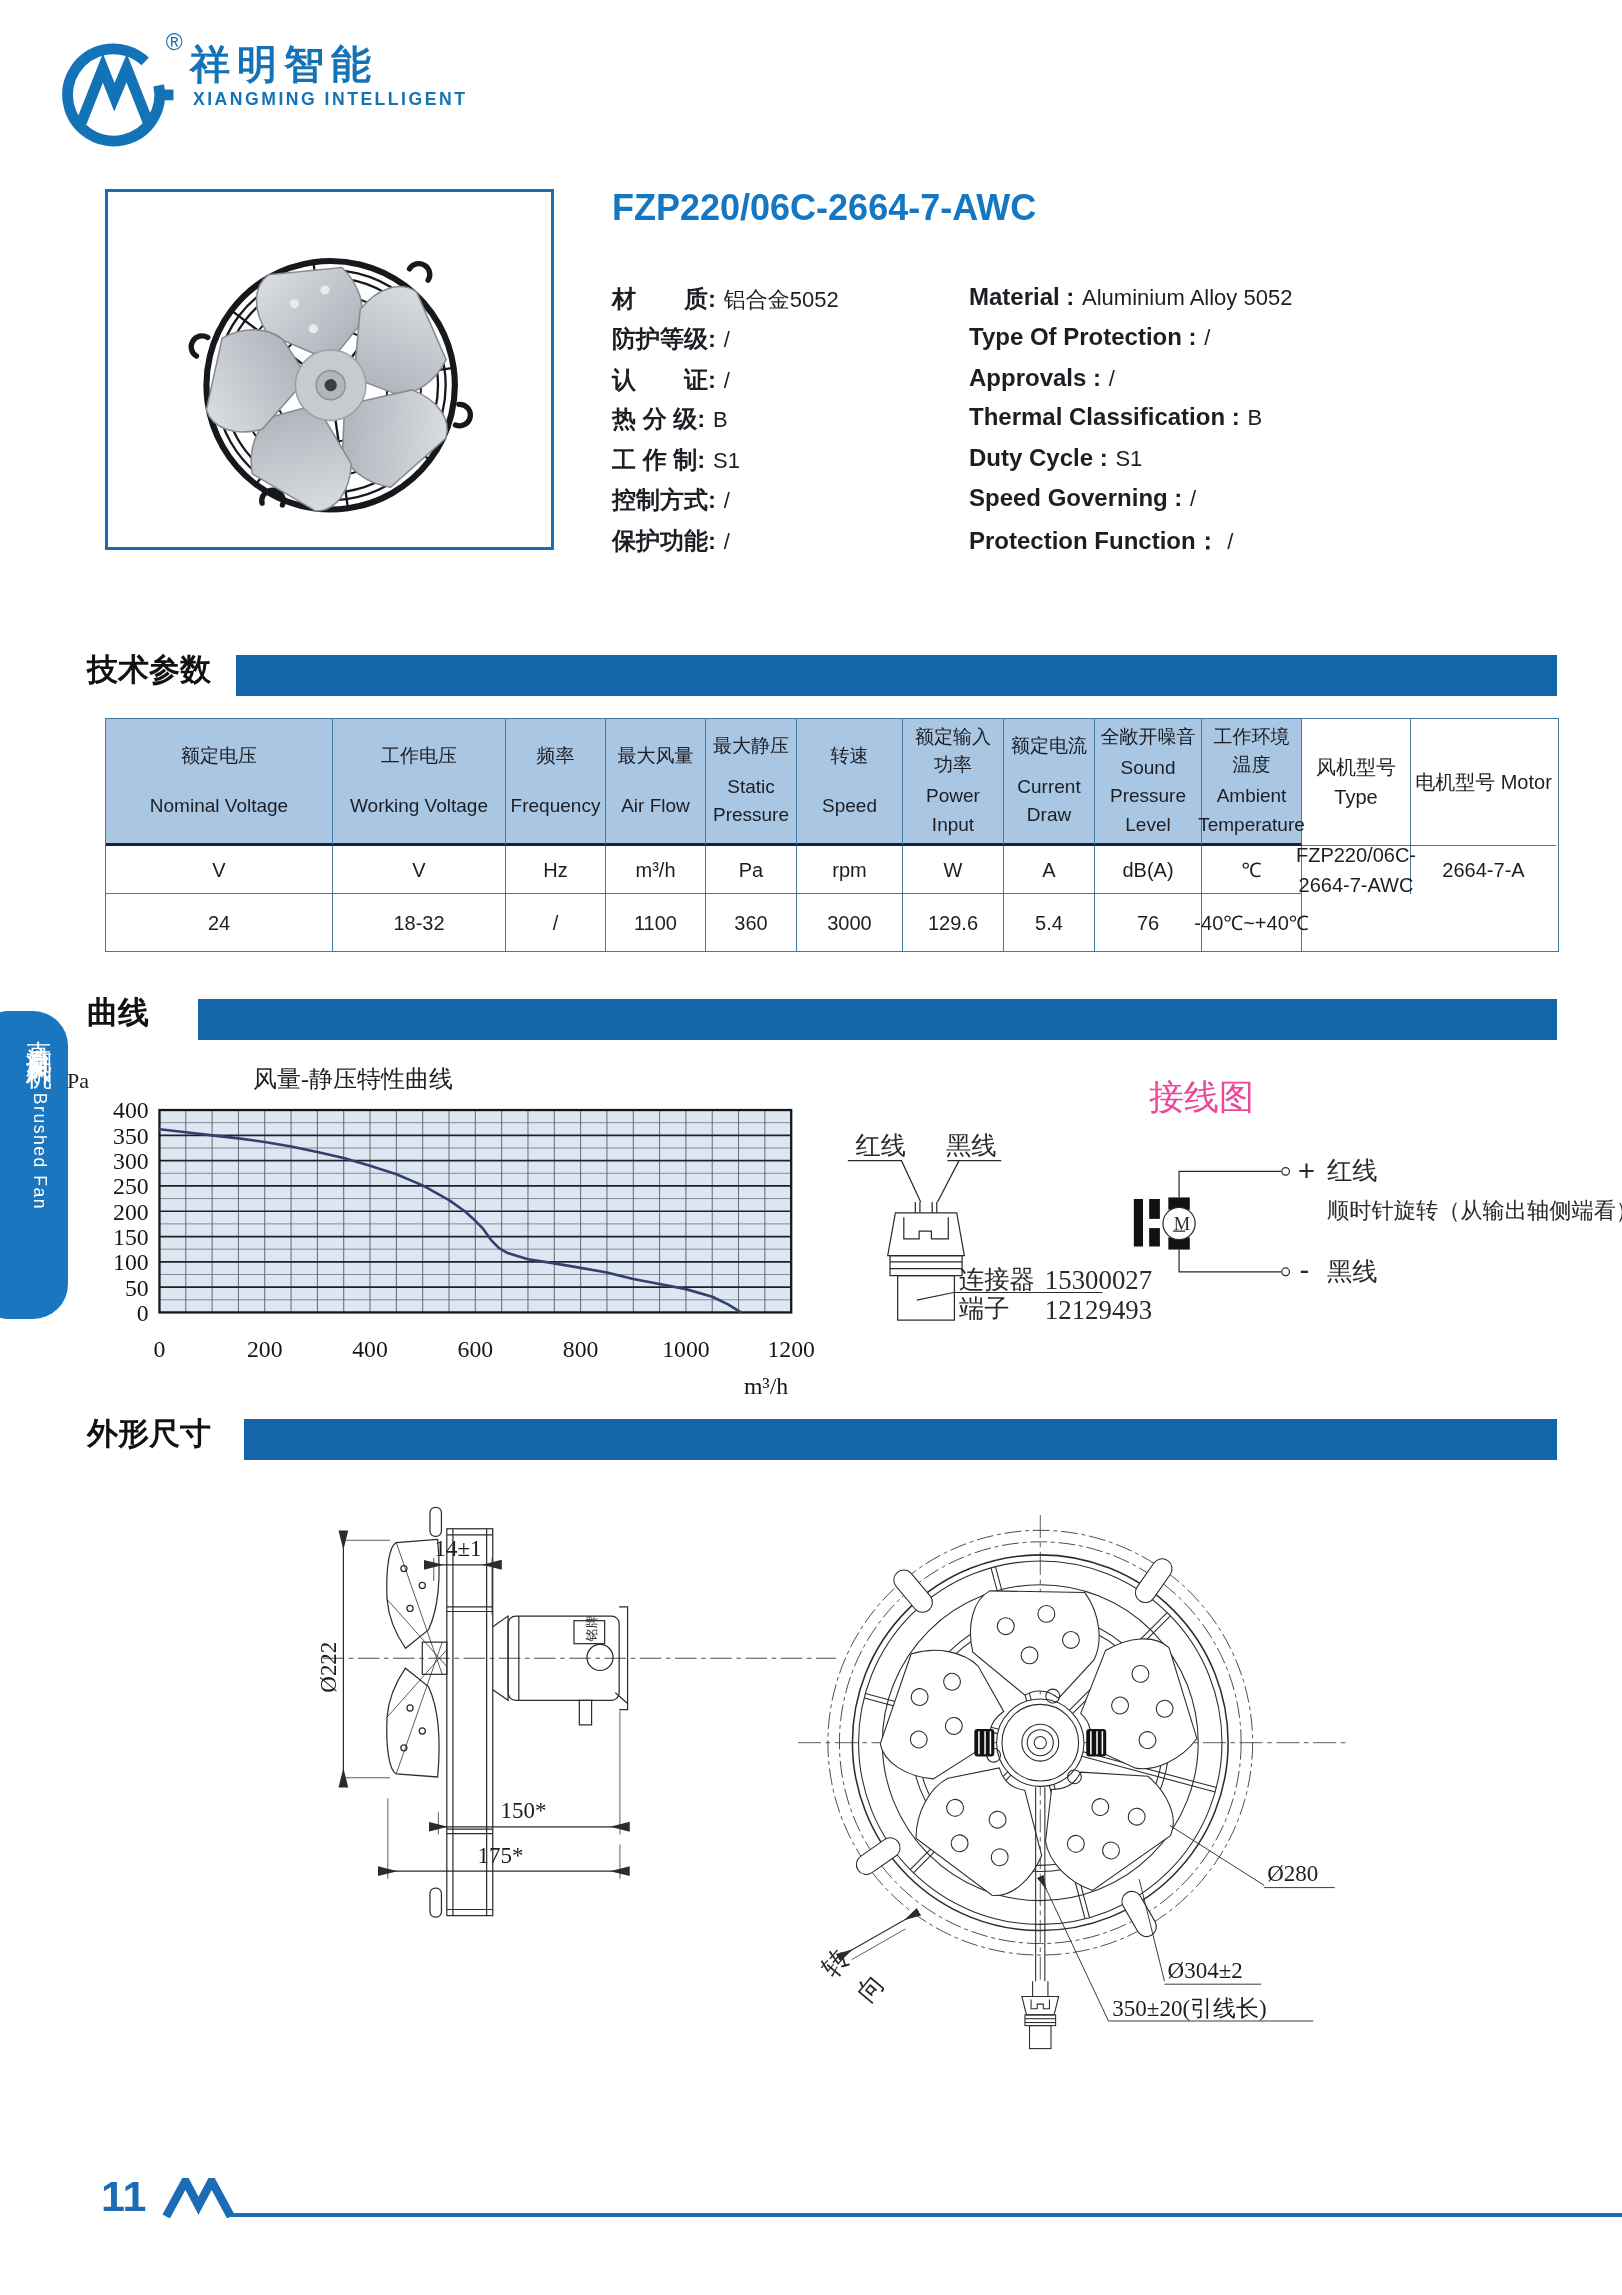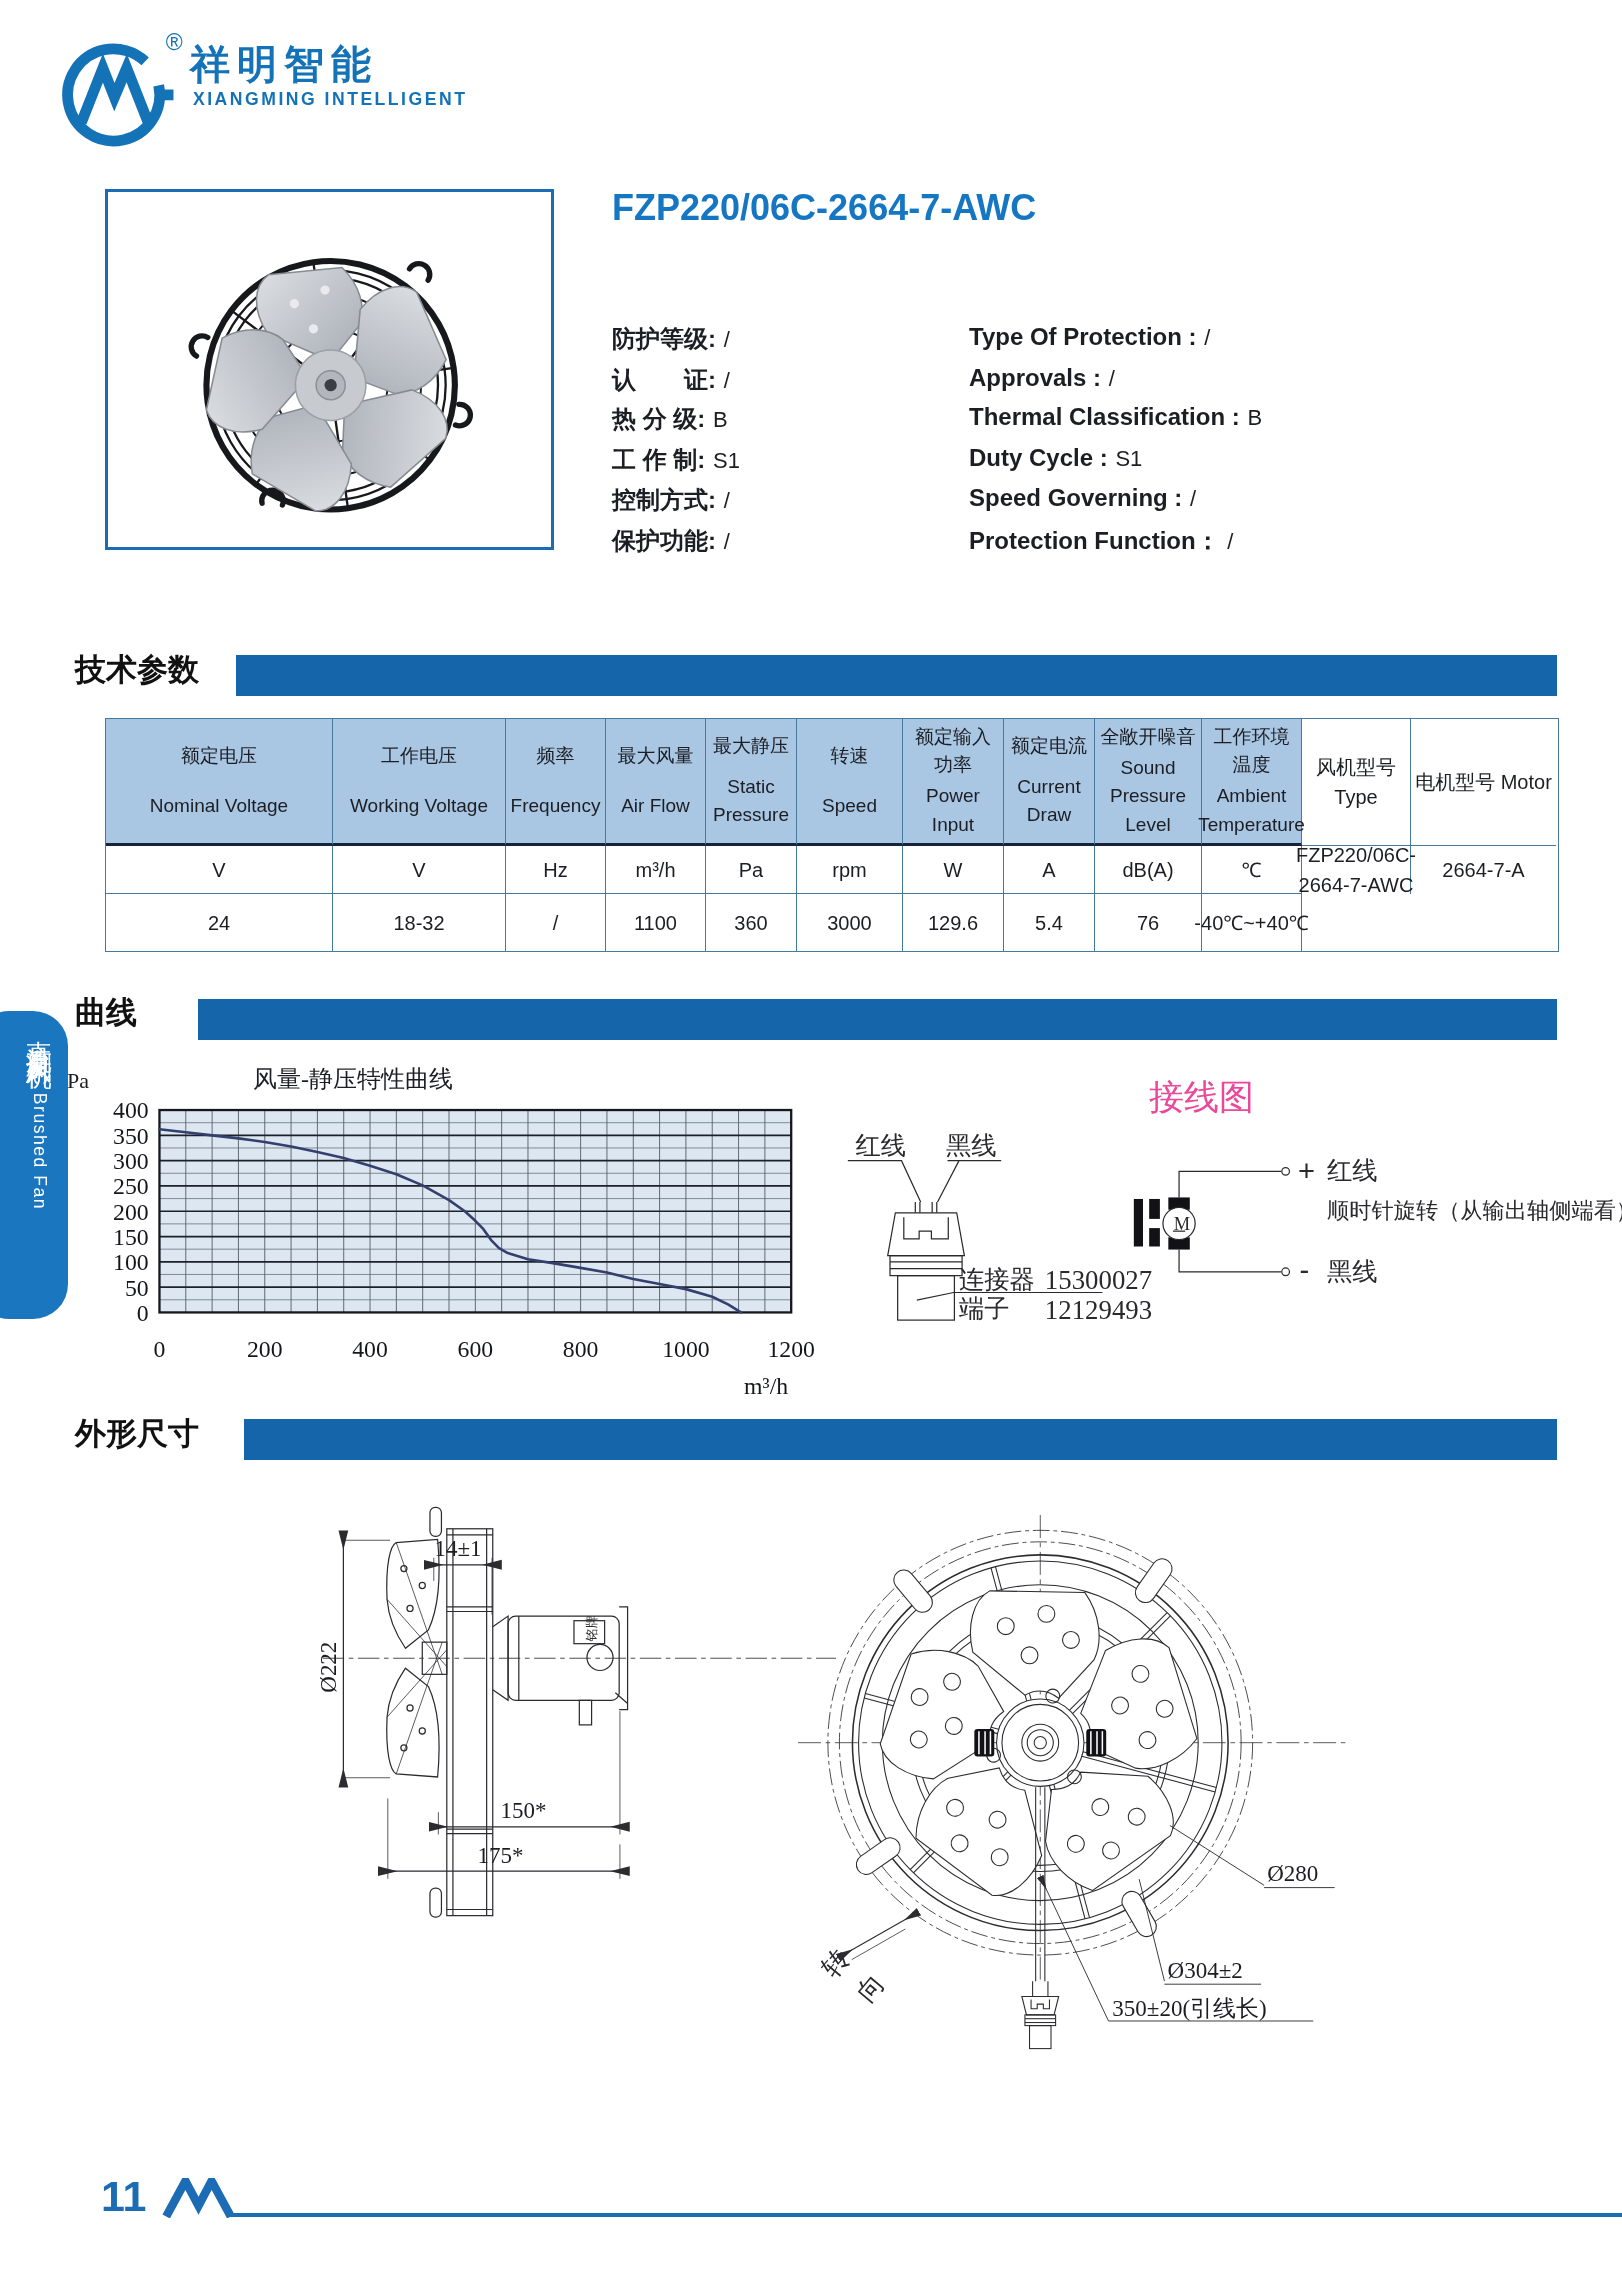--- a/index.html
+++ b/index.html
@@ -18,21 +18,21 @@
   
   #title{left:612px;top:187px;font-size:36px;font-weight:bold;color:#1577c2;}
   .spec-row{left:612px;width:951px;height:35px;font-size:22px;}
   .spec-row .cnl{font-weight:bold;font-size:24px;}
   .spec-row .cnv{margin-left:7.7px;}
   .spec-row .enb{position:absolute;left:357px;top:0;}
   .spec-row .enl{font-weight:bold;font-size:24px;}
   .spec-row .env{margin-left:7.7px;}
 
   
-  .sec-title{font-size:31px;font-weight:bold;color:#111;}
+  .sec-title{font-size:31px;font-weight:bold;color:#111;margin-left:12px;}
   .sec-bar{height:41px;background:#1565ab;}
 
   
   #param-table{left:105px;top:718px;width:1452px;border:1.5px solid #47799f;display:grid;
     grid-template-columns:227px 173px 100px 100px 91px 106px 101px 91px 107px 100px 109px 145px;
     grid-template-rows:127px 48px 57px;background:#fff;}
   #param-table .c{border-right:1.5px solid #47799f;border-bottom:1.5px solid #47799f;display:flex;
     align-items:center;justify-content:center;text-align:center;font-size:19px;line-height:1.5;
     padding:1.5px 3.1px;box-sizing:border-box;}
   #param-table .c:nth-child(12n){border-right:none;}
@@ -139,20 +139,24 @@
         </g>
         <circle cx="290" cy="252" r="46" fill="#c7cacf" stroke="#9aa0a6" stroke-width="2"></circle>
         <circle cx="290" cy="252" r="19" fill="#b3b7bd" stroke="#8d9298" stroke-width="2"></circle>
         <circle cx="290" cy="252" r="8" fill="#3a3d42"></circle>
       </g>
     </svg>
   </div>
 
   <div id="title" class="abs">FZP220/06C-2664-7-AWC</div>
 
+  <div class="abs spec-row" style="top:283px">
+    <span class="cnl">材　　质:</span><span class="cnv">铝合金5052</span>
+    <span class="enb"><span class="enl">Material :</span><span class="env">Aluminium Alloy 5052</span></span>
+  </div>
   <div class="abs spec-row" style="top:323px">
     <span class="cnl">防护等级:</span><span class="cnv">/</span>
     <span class="enb"><span class="enl">Type Of Protection :</span><span class="env">/</span></span>
   </div>
   <div class="abs spec-row" style="top:364px">
     <span class="cnl">认　　证:</span><span class="cnv">/</span>
     <span class="enb"><span class="enl">Approvals :</span><span class="env">/</span></span>
   </div>
   <div class="abs spec-row" style="top:403px">
     <span class="cnl">热 分 级:</span><span class="cnv">B</span>

